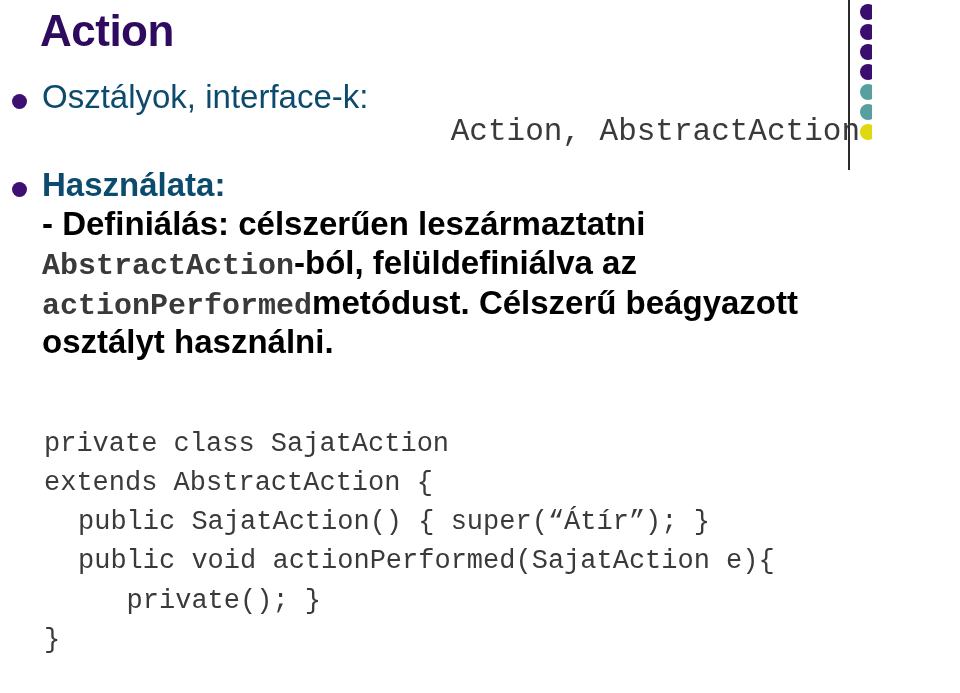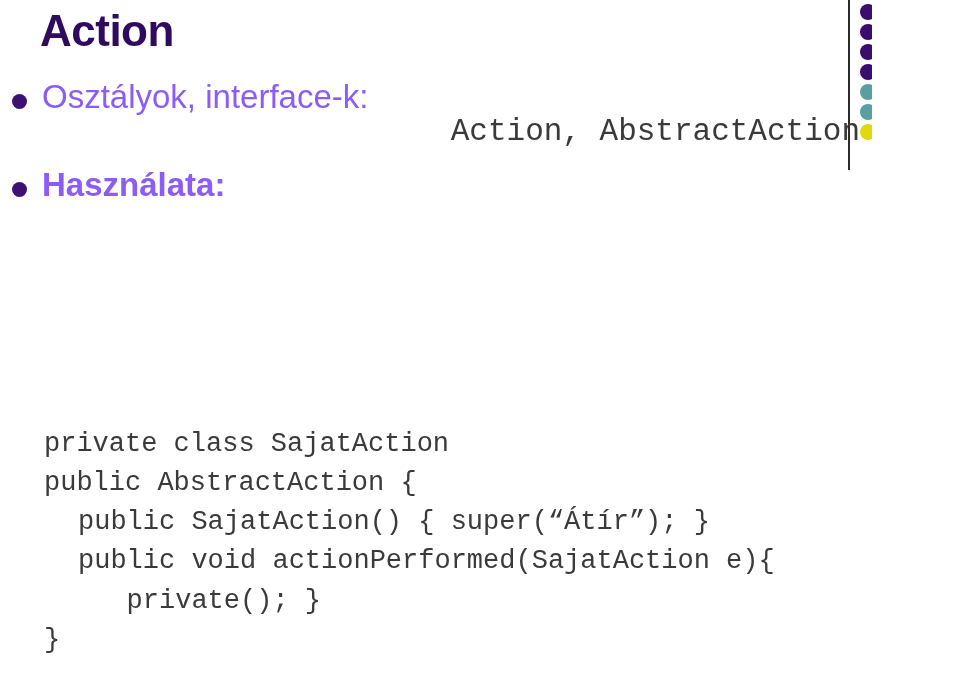--- a/index.html
+++ b/index.html
@@ -73,21 +73,21 @@
   .bullet-dot {
     position: absolute;
     left: 12px;
     top: 16px;
     width: 15px;
     height: 15px;
     border-radius: 50%;
     background: #3f1073;
   }
   .line {
-    color: #8b5cf6;
+    color: #0c4a6e;
     line-height: 1.16;
     white-space: nowrap;
   }
   .sans {
     font-family: "Liberation Sans", sans-serif;
     font-size: 33px;
   }
   .mono {
     font-family: "Liberation Mono", "DejaVu Sans Mono", monospace;
     font-size: 31px;
@@ -172,18 +172,25 @@
     <div class="bullet-block">
       <span class="bullet-dot"></span>
       <div class="line sans">Osztályok, interface-k:</div>
       <div class="line mono" id="b1-line2">Action, AbstractAction</div>
     </div>
 
     <div class="bullet-block" id="b2">
       <span class="bullet-dot"></span>
       <div class="line sans">Használata:</div>
 
+      <div id="b2-sub">
+        <div class="flow" id="usage-para">
+          <span>- Definiálás: célszerűen leszármaztatni</span><br>
+          <span class="mono">AbstractAction</span><span>-ból, felüldefiniálva az</span>
+          <span class="mono">actionPerformed</span><span>metódust. Célszerű beágyazott osztályt használni.</span>
+        </div>
+      </div>
     </div>
   </div>
 
-  <div id="code"><span class="code-line">private class SajatAction</span><span class="code-line">public AbstractAction {</span><span class="code-line ind1">public SajatAction() { super(“Átír”); }</span><span class="code-line ind1">public void actionPerformed(SajatAction e){</span><span class="code-line ind1">   private(); }</span><span class="code-line">}</span></div>
+  <div id="code"><span class="code-line">private class SajatAction</span><span class="code-line">extends AbstractAction {</span><span class="code-line ind1">public SajatAction() { super(“Átír”); }</span><span class="code-line ind1">public void actionPerformed(SajatAction e){</span><span class="code-line ind1">   private(); }</span><span class="code-line">}</span></div>
 
 </div>
 
 </body></html>

